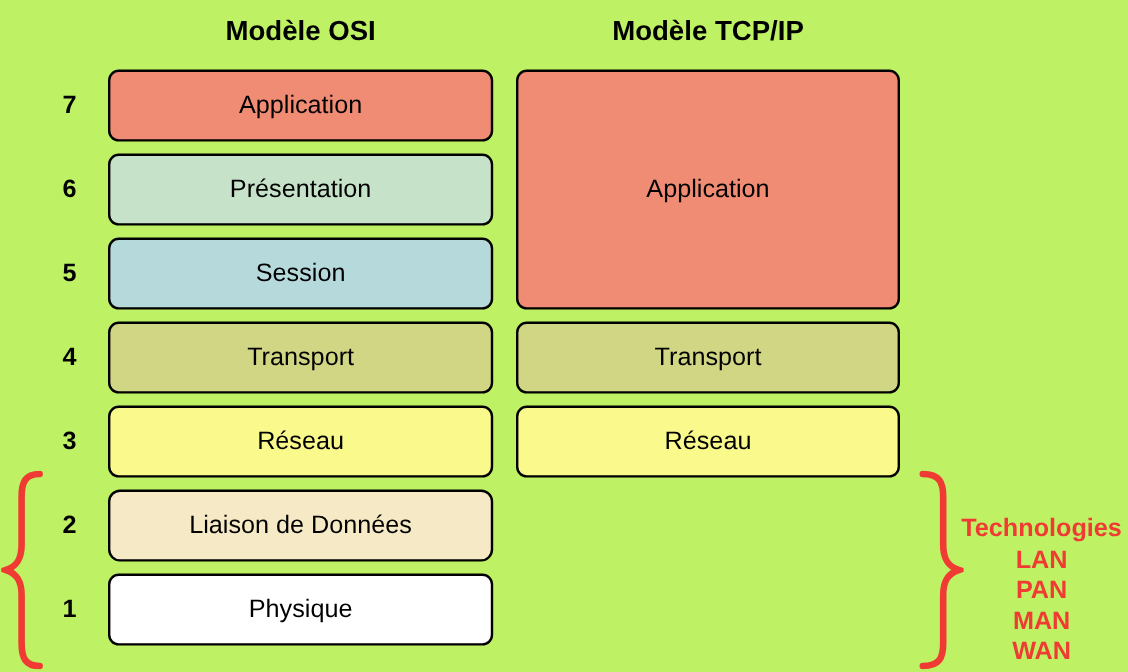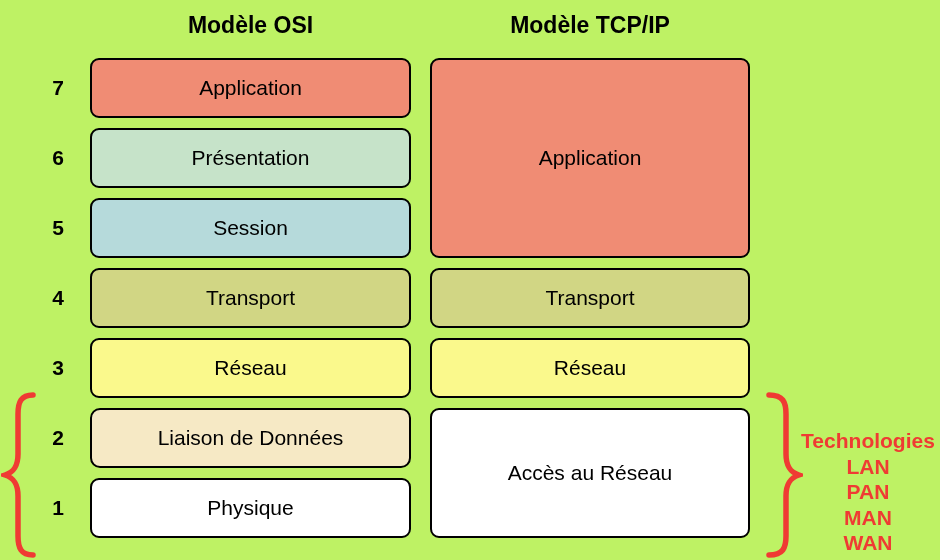--- a/index.html
+++ b/index.html
@@ -110,23 +110,20 @@
 
   <div class="box tcp" style="top: 58px; height: 200px; background-color: rgb(240, 140, 116);">
     <span class="box-label">Application</span>
   </div>
   <div class="box tcp" style="top: 268px; height: 60px; background-color: rgb(209, 214, 132);">
     <span class="box-label">Transport</span>
   </div>
   <div class="box tcp" style="top: 338px; height: 60px; background-color: rgb(250, 249, 140);">
     <span class="box-label">Réseau</span>
   </div>
-  <div class="box tcp" style="top: 408px; height: 130px; background-color: rgb(255, 255, 255);">
-    <span class="box-label">Accès au Réseau</span>
-  </div>
 
   <svg class="brace" style="left:1px;top:392px" width="36" height="166" viewBox="0 0 36 166">
     <path d="M 32 3 C 20 3 17 10 17 22 L 17 62 C 17 74 13 80 4 83 C 13 86 17 92 17 104 L 17 144 C 17 156 20 163 32 163" fill="none" stroke-width="5.5" stroke-linecap="round" stroke="#EF3B33"></path>
   </svg>
 
   <svg class="brace" style="left:763px;top:392px" width="40" height="166" viewBox="0 0 40 166">
     <path d="M 6 3 C 20 3 23 10 23 22 L 23 62 C 23 74 27 80 36 83 C 27 86 23 92 23 104 L 23 144 C 23 156 20 163 6 163" fill="none" stroke-width="5.5" stroke-linecap="round" stroke="#EF3B33"></path>
   </svg>
 
   <div class="tech" style="color: rgb(239, 59, 51);">

